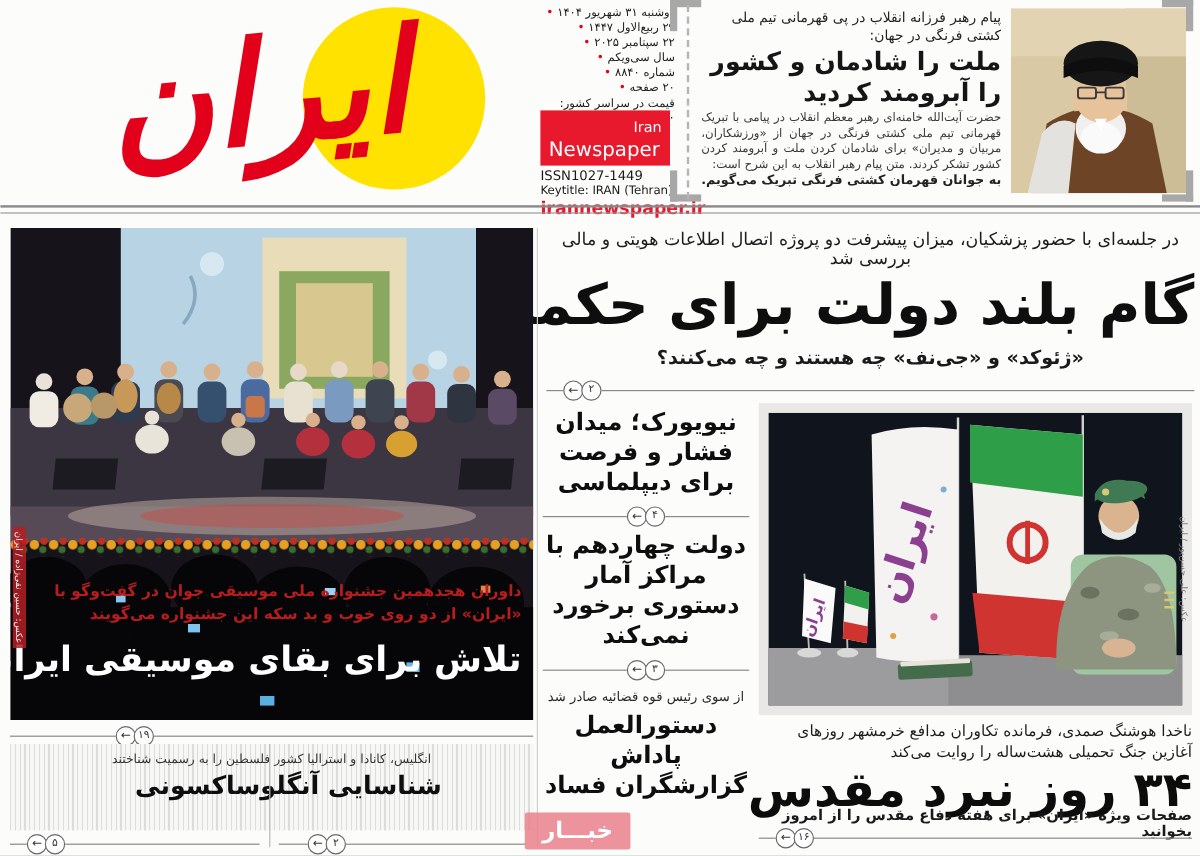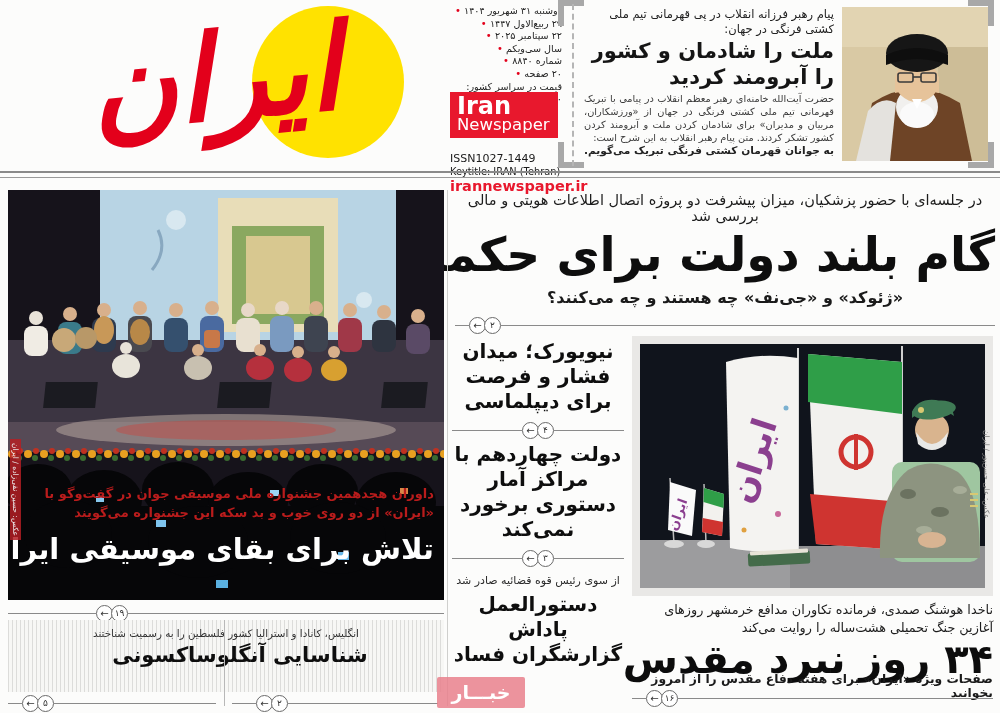--- a/index.html
+++ b/index.html
@@ -11,23 +11,23 @@
   .logo-circle { position:absolute; left:252px; top:6px; width:152px; height:152px;
                  border-radius:50%; background:#ffe200; }
   .logo-text { position:absolute; left:0; top:-14px; width:430px; height:185px; color:#e3001b;
                font-size:118px; font-weight:bold; font-style:italic; text-align:center;
                line-height:185px; transform:rotate(-5deg); }
   .dates { position:absolute; left:450px; top:5px; width:112px; list-style:none;
            text-align:right; font-size:9.6px; line-height:12.6px; color:#1c1c1c; }
   .dates li::after { content:" •"; color:#e3001b; font-size:10px; }
   .brand-box { position:absolute; left:450px; top:92px; width:108px; height:46px; background:#e8182d;
                color:#fff; direction:ltr; text-align:left; padding:4px 7px; }
-  .brand-line1 { font-size:24px; font-weight:bold; line-height:20px; }
+  .brand-line1 { font-size:12px; font-weight:normal; line-height:20px;text-align:right; }
   .brand-line2 { font-size:16.5px; line-height:18px; }
-  .issn-block { position:absolute; left:450px; top:141px; width:118px; direction:ltr; text-align:left;margin-top:12px; }
+  .issn-block { position:absolute; left:450px; top:141px; width:118px; direction:ltr; text-align:left; }
   .issn { font-size:11px; line-height:12.5px; }
   .keytitle { font-size:9.8px; line-height:12px; }
   .website { font-size:14.5px; font-weight:bold; color:#e8182d; line-height:16px; }
 
   .leader-box { position:absolute; left:572px; top:4px; width:422px; height:162px;
                 border-left:2px dashed #b5b5b5; padding:3px 6px 3px 10px; display:flex; gap:8px; }
   .leader-photo { flex:0 0 146px; height:154px; }
   .leader-text { flex:1; overflow:hidden; text-align:right; }
   .lb-kicker { font-size:11.5px; line-height:15px; color:#222; }
   .lb-headline { font-size:21px; font-weight:bold; line-height:26px; color:#151515; margin:1px 0 2px; }

